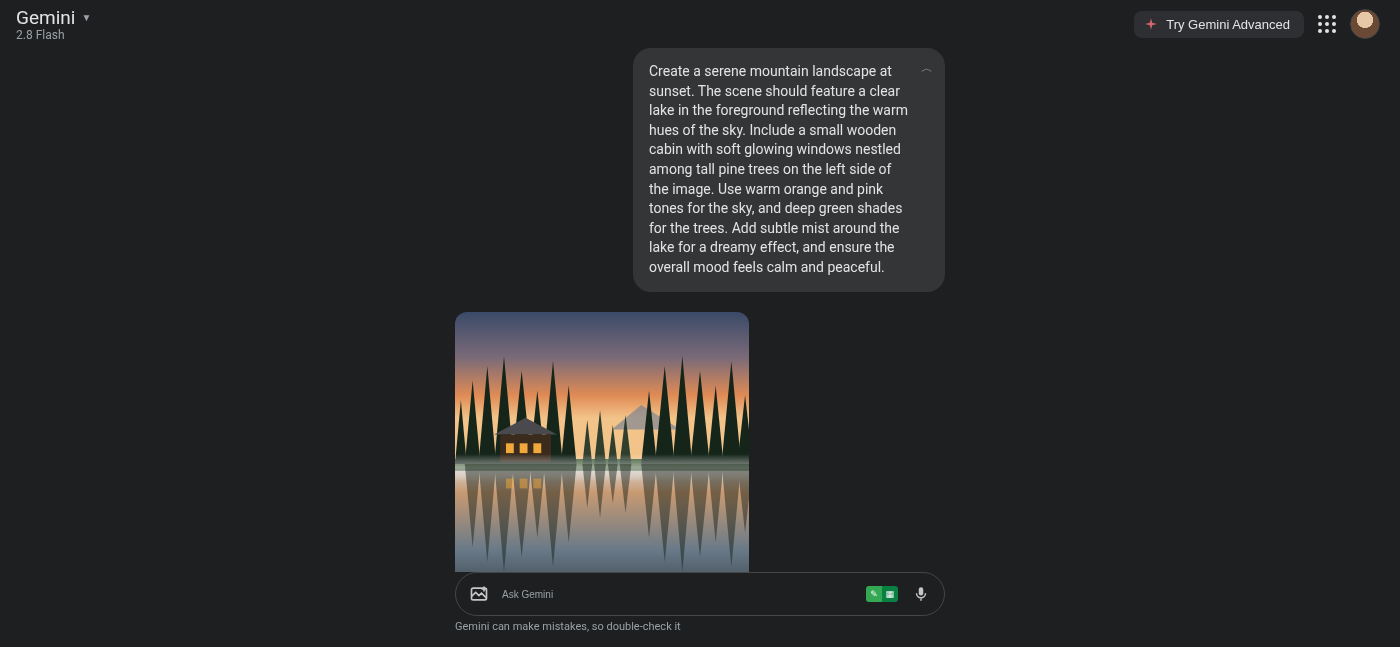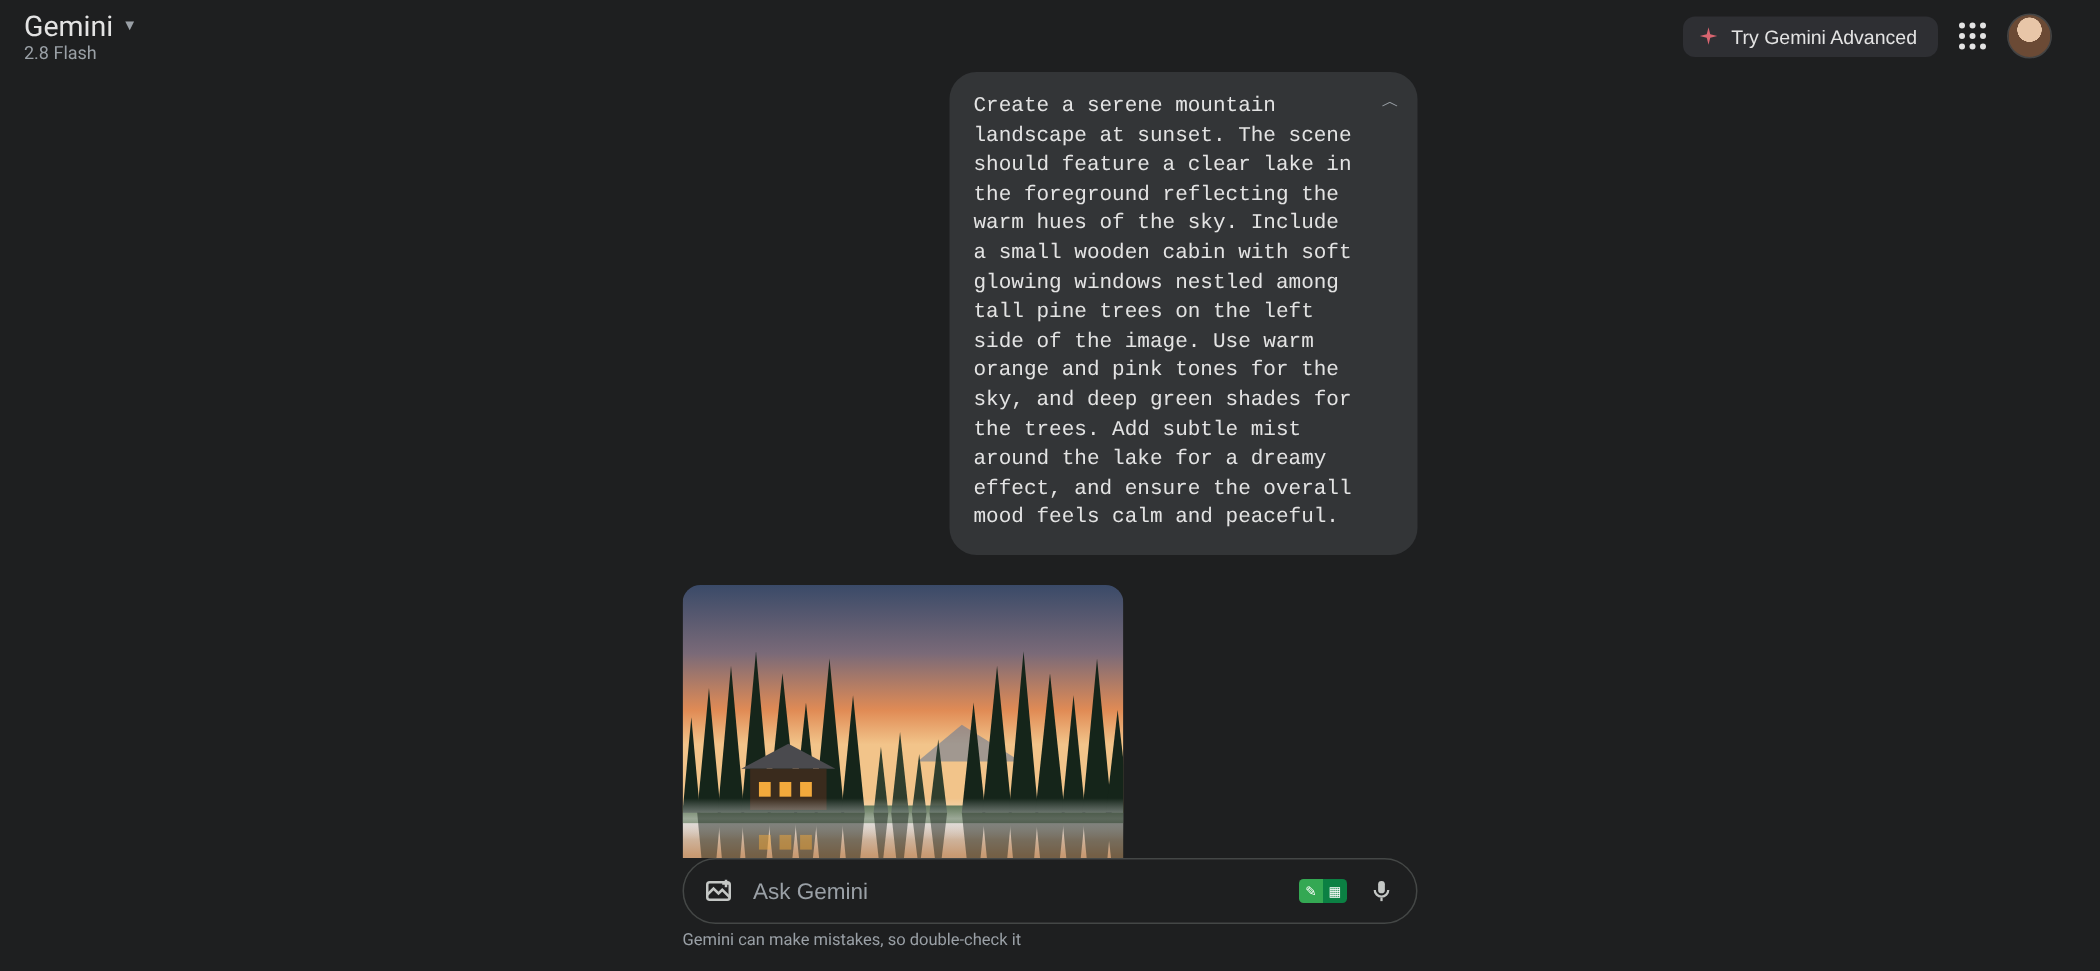--- a/index.html
+++ b/index.html
@@ -8,21 +8,21 @@
     background: #1e1f20;
     color: #e3e3e3;
     font-family: 'Google Sans', 'Roboto', Arial, sans-serif;
     font-size: 14px;
     overflow: hidden;
   }
 
   
   .header {
     position: absolute;
-    top: 0; left: 0; right: 16px;
+    top: 0; left: 0; right: 4px;
     height: 48px;
     display: flex;
     align-items: center;
     padding: 8px 16px;
   }
   .brand {
     display: flex;
     flex-direction: column;
     gap: 0;
   }
@@ -114,21 +114,20 @@
   }
   .user-bubble {
     background: #333537;
     border-radius: 18px;
     padding: 14px 36px 14px 16px;
     width: 312px;
     font-size: 14px;
     line-height: 1.4;
     color: #e3e3e3;
     position: relative;
-    font-family: Liberation Mono, monospace;
   }
   .collapse-caret {
     position: absolute;
     top: 12px; right: 12px;
     color: #9aa0a6;
     cursor: pointer;
     font-size: 12px;
   }
 
   
@@ -180,21 +179,21 @@
     align-items: center;
     padding: 0 12px;
     gap: 12px;
   }
   .input-bar input {
     flex: 1;
     background: transparent;
     border: none;
     outline: none;
     color: #e3e3e3;
-    font-size: 15px;
+    font-size: 10px;
   }
   .input-bar input::placeholder { color: #9aa0a6; }
   .chip {
     display: flex;
     align-items: center;
     gap: 0;
   }
   .chip-left, .chip-right {
     width: 16px; height: 16px;
     border-radius: 3px;

